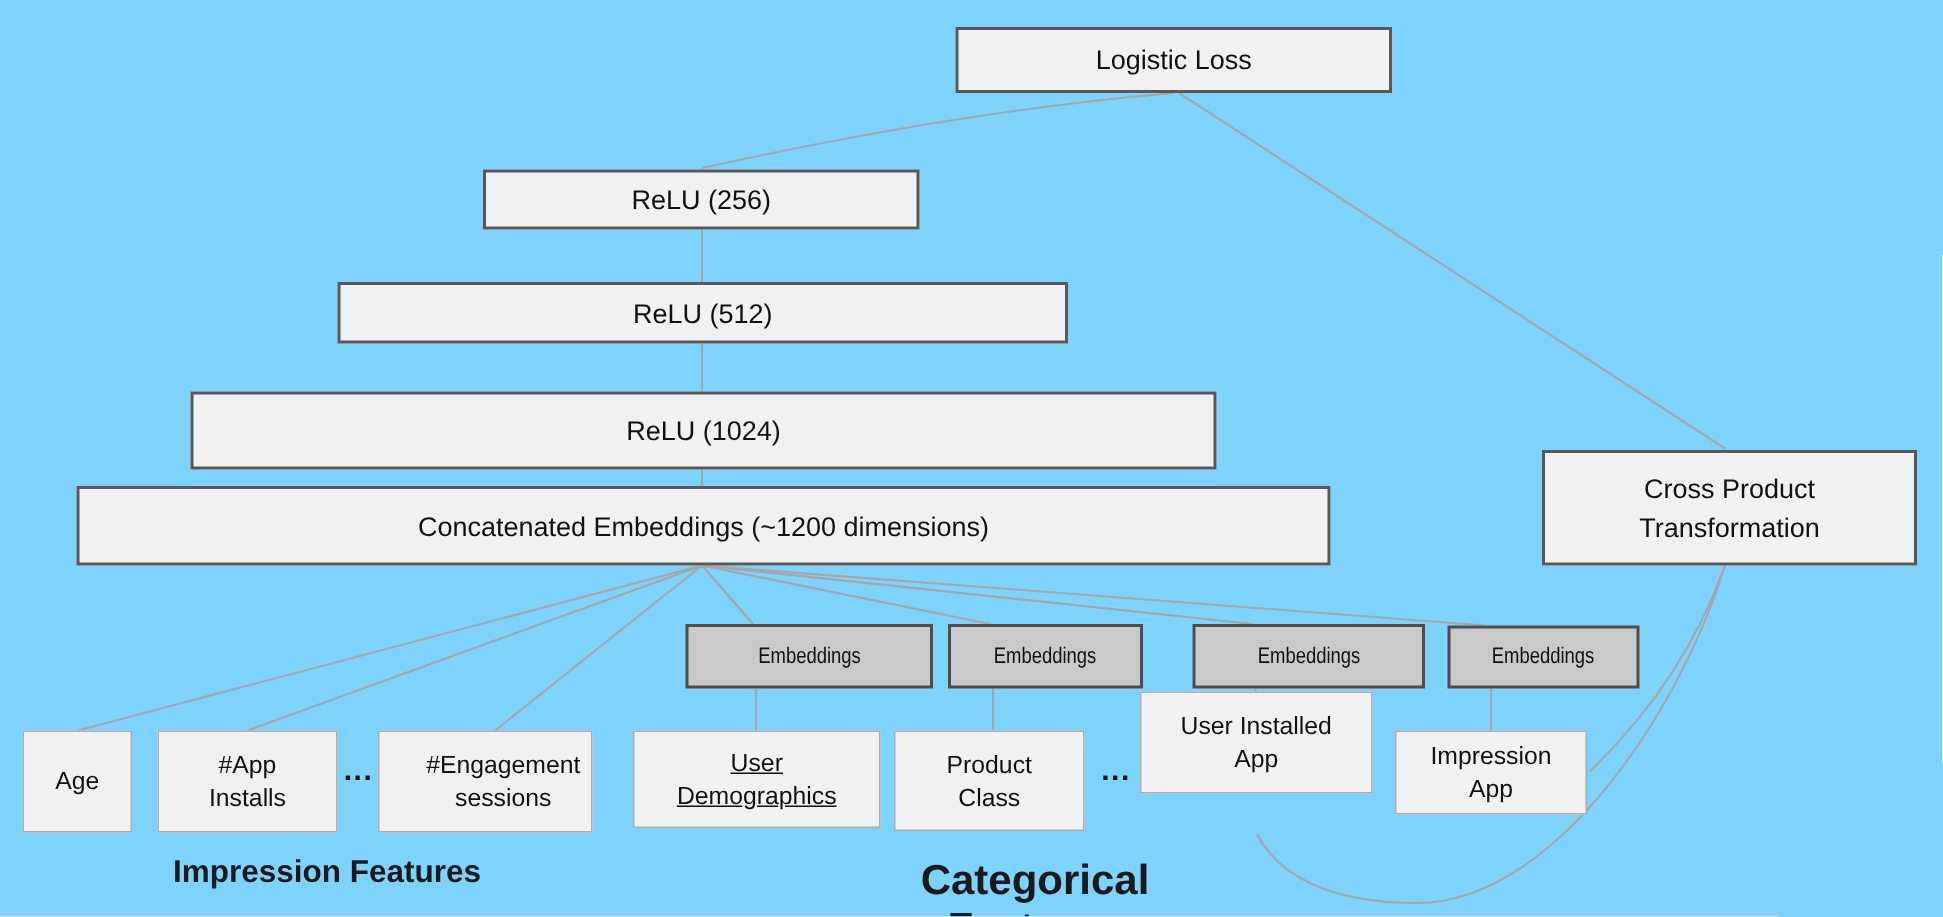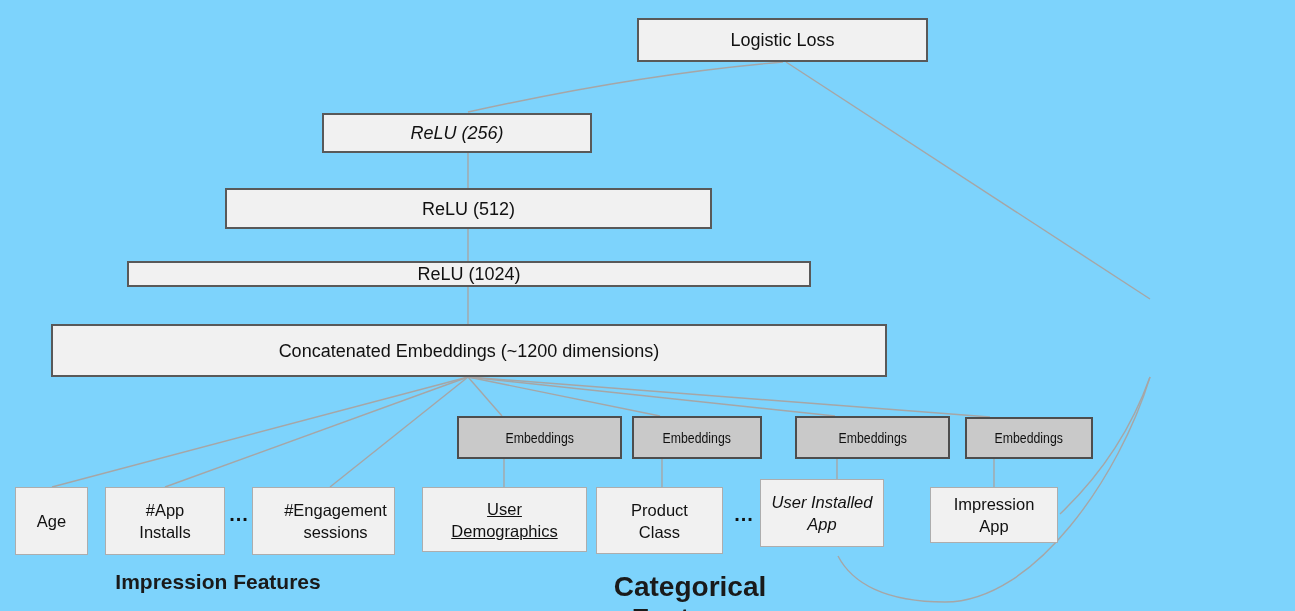--- a/index.html
+++ b/index.html
@@ -91,36 +91,40 @@
 
       <path d="M1150 377 Q1122 455 1060 514"></path>
       <path d="M838 556 C852 583 885 602 945 602 C1035 602 1120 475 1150 377"></path>
     </g>
   </svg>
 
   <div class="node" style="left:637px;top:18px;width:291px;height:44px;">
     <span class="line">Logistic Loss</span>
   </div>
 
-  <div class="node" style="left:322px;top:113px;width:270px;height:40px;font-style:italic;">
+  <div class="node" style="left:322px;top:113px;width:291px;height:40px;">
     <span class="line">ReLU (256)</span>
   </div>
 
   <div class="node" style="left:225px;top:188px;width:487px;height:41px;">
     <span class="line">ReLU (512)</span>
   </div>
 
-  <div class="node" style="left:127px;top:261px;width:684px;height:26px;justify-content:flex-end;">
+  <div class="node" style="left:127px;top:261px;width:684px;height:52px;">
     <span class="line">ReLU (1024)</span>
   </div>
 
   <div class="node" style="left:51px;top:324px;width:836px;height:53px;">
     <span class="line">Concatenated Embeddings (~1200 dimensions)</span>
   </div>
 
+  <div class="node cpt" style="left:1028px;top:300px;width:250px;height:77px;">
+    <span class="line">Cross Product</span>
+    <span class="line">Transformation</span>
+  </div>
 
   <div class="node emb" style="left:422px;top:416px;width:165px;height:43px;">
     <span class="line">Embeddings</span>
   </div>
   <div class="node emb" style="left:597px;top:416px;width:130px;height:43px;">
     <span class="line">Embeddings</span>
   </div>
   <div class="node emb" style="left:760px;top:416px;width:155px;height:43px;">
     <span class="line">Embeddings</span>
   </div>
@@ -154,21 +158,21 @@
 
   <div class="node feature" style="left:596px;top:487px;width:127px;height:67px;">
     <span class="line">Product</span>
     <span class="line">Class</span>
   </div>
 
   <div class="dots" style="left:729px;top:503px;width:30px;">
     <span>...</span>
   </div>
 
-  <div class="node feature" style="left:760px;top:479px;width:124px;height:68px;font-style:italic;">
+  <div class="node feature" style="left:760px;top:461px;width:155px;height:68px;">
     <span class="line">User Installed</span>
     <span class="line">App</span>
   </div>
 
   <div class="node feature" style="left:930px;top:487px;width:128px;height:56px;">
     <span class="line">Impression</span>
     <span class="line">App</span>
   </div>
 
   <div class="seclabel continuous" style="left:78px;top:570px;width:280px;">

